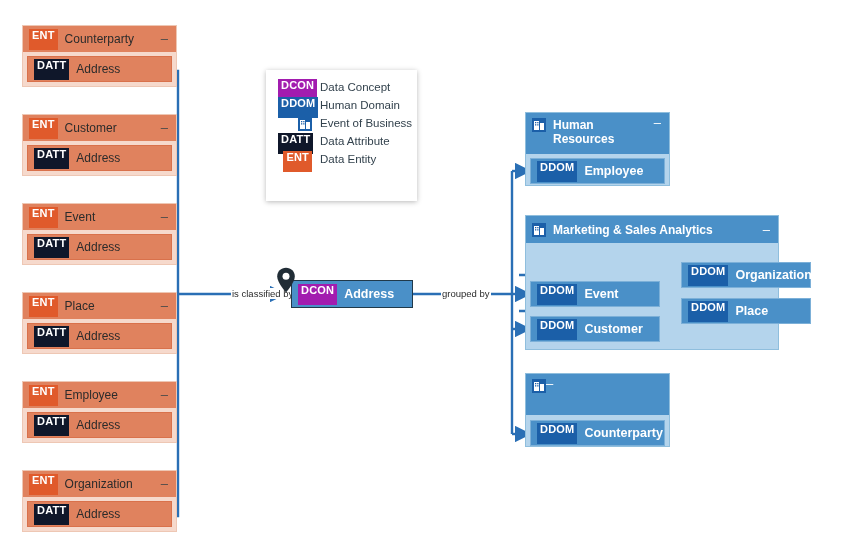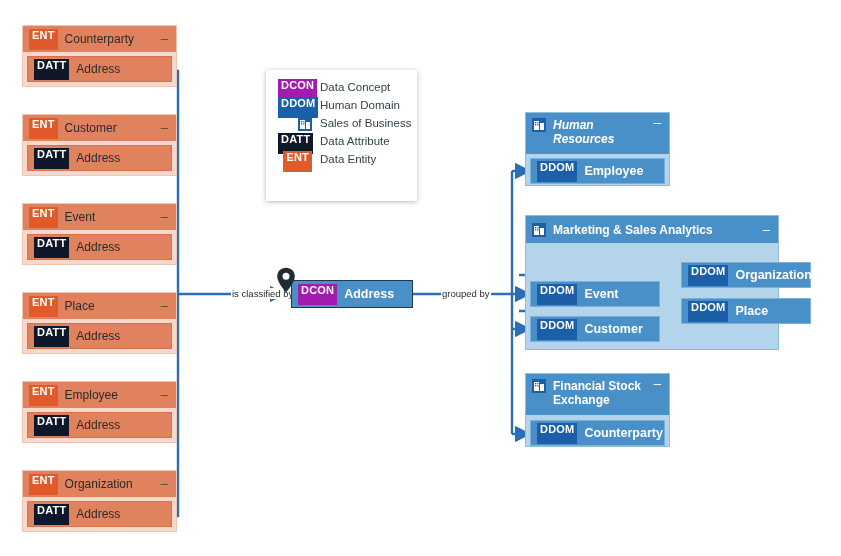--- a/index.html
+++ b/index.html
@@ -348,21 +348,21 @@
   <div id="concept-node">
     <span class="tag tag-dcon">DCON</span>
     <span class="title">Address</span>
   </div>
   <svg id="pin" viewBox="0 0 20 26">
     <path d="M10,0.8 C4.9,0.8 1.2,4.6 1.2,9.4 C1.2,15.6 10,25.2 10,25.2 C10,25.2 18.8,15.6 18.8,9.4 C18.8,4.6 15.1,0.8 10,0.8 z" fill="#212d36"></path>
     <circle cx="10" cy="9.2" r="3.5" fill="#ffffff"></circle>
   </svg>
 
   <div class="lob" style="left:525px; top:112px; width:145px; height:74px;">
-    <div class="lob-head" style="height:41px;font-style:italic;">
+    <div class="lob-head" style="height:41px;">
       <span class="lob-icon">
         <svg width="14" height="13" viewBox="0 0 14 13">
             <rect x="0" y="0" width="14" height="13" fill="#1b5fa8"></rect>
             <rect x="2" y="2" width="5" height="9" fill="#ffffff"></rect>
             <rect x="8" y="4" width="4" height="7" fill="#ffffff"></rect>
             <rect x="3" y="3" width="1.3" height="1.3" fill="#1b5fa8"></rect>
             <rect x="5.2" y="3" width="1.3" height="1.3" fill="#1b5fa8"></rect>
             <rect x="3" y="5.2" width="1.3" height="1.3" fill="#1b5fa8"></rect>
             <rect x="5.2" y="5.2" width="1.3" height="1.3" fill="#1b5fa8"></rect>
           </svg>
@@ -416,21 +416,20 @@
         <svg width="14" height="13" viewBox="0 0 14 13">
             <rect x="0" y="0" width="14" height="13" fill="#1b5fa8"></rect>
             <rect x="2" y="2" width="5" height="9" fill="#ffffff"></rect>
             <rect x="8" y="4" width="4" height="7" fill="#ffffff"></rect>
             <rect x="3" y="3" width="1.3" height="1.3" fill="#1b5fa8"></rect>
             <rect x="5.2" y="3" width="1.3" height="1.3" fill="#1b5fa8"></rect>
             <rect x="3" y="5.2" width="1.3" height="1.3" fill="#1b5fa8"></rect>
             <rect x="5.2" y="5.2" width="1.3" height="1.3" fill="#1b5fa8"></rect>
           </svg>
       </span>
-      <span class="title">Financial Stock Exchange</span>
       <span class="minus">–</span>
     </div>
   </div>
   <div class="dom-box" style="left:530px; top:420px; width:135px;">
     <span class="tag tag-ddom">DDOM</span>
     <span class="title">Counterparty</span>
   </div>
 
   <div id="legend">
     <div id="legend-items">
@@ -449,21 +448,21 @@
                 <rect x="0" y="0" width="14" height="13" fill="#1b5fa8"></rect>
                 <rect x="2" y="2" width="5" height="9" fill="#ffffff"></rect>
                 <rect x="8" y="4" width="4" height="7" fill="#ffffff"></rect>
                 <rect x="3" y="3" width="1.3" height="1.3" fill="#1b5fa8"></rect>
                 <rect x="5.2" y="3" width="1.3" height="1.3" fill="#1b5fa8"></rect>
                 <rect x="3" y="5.2" width="1.3" height="1.3" fill="#1b5fa8"></rect>
                 <rect x="5.2" y="5.2" width="1.3" height="1.3" fill="#1b5fa8"></rect>
               </svg>
           </span>
         </span>
-        <span class="legend-label">Sales of Business</span>
+        <span class="legend-label">Event of Business</span>
       </div>
       <div class="legend-row">
         <span class="legend-key"><span class="tag tag-datt">DATT</span></span>
         <span class="legend-label">Data Attribute</span>
       </div>
       <div class="legend-row">
         <span class="legend-key"><span class="tag tag-ent">ENT</span></span>
         <span class="legend-label">Data Entity</span>
       </div>
     </div>

